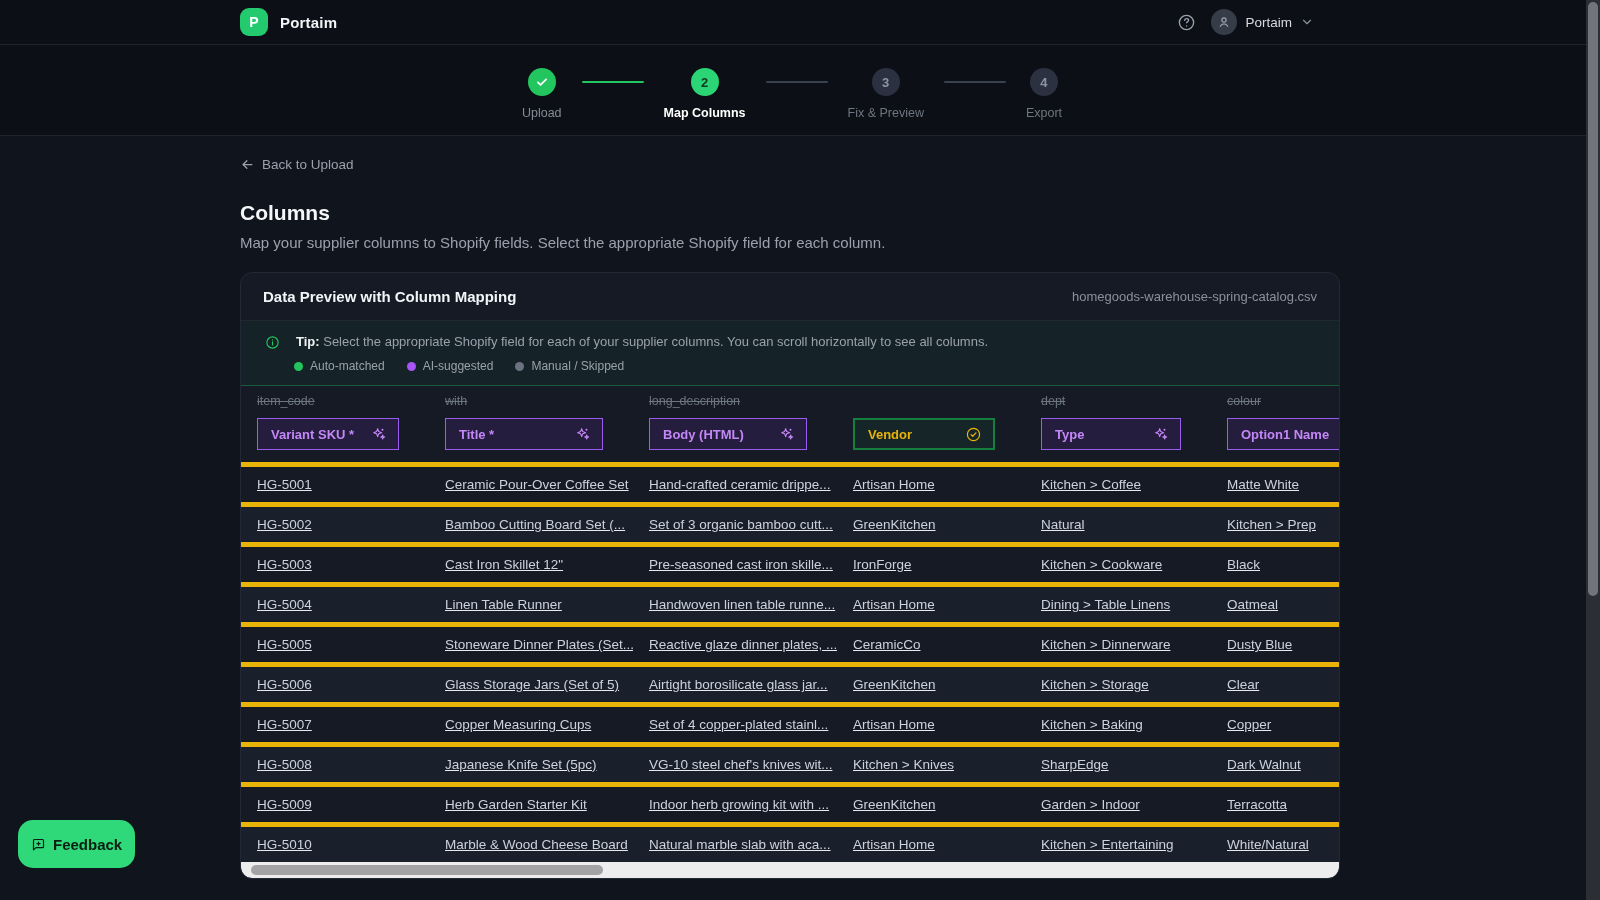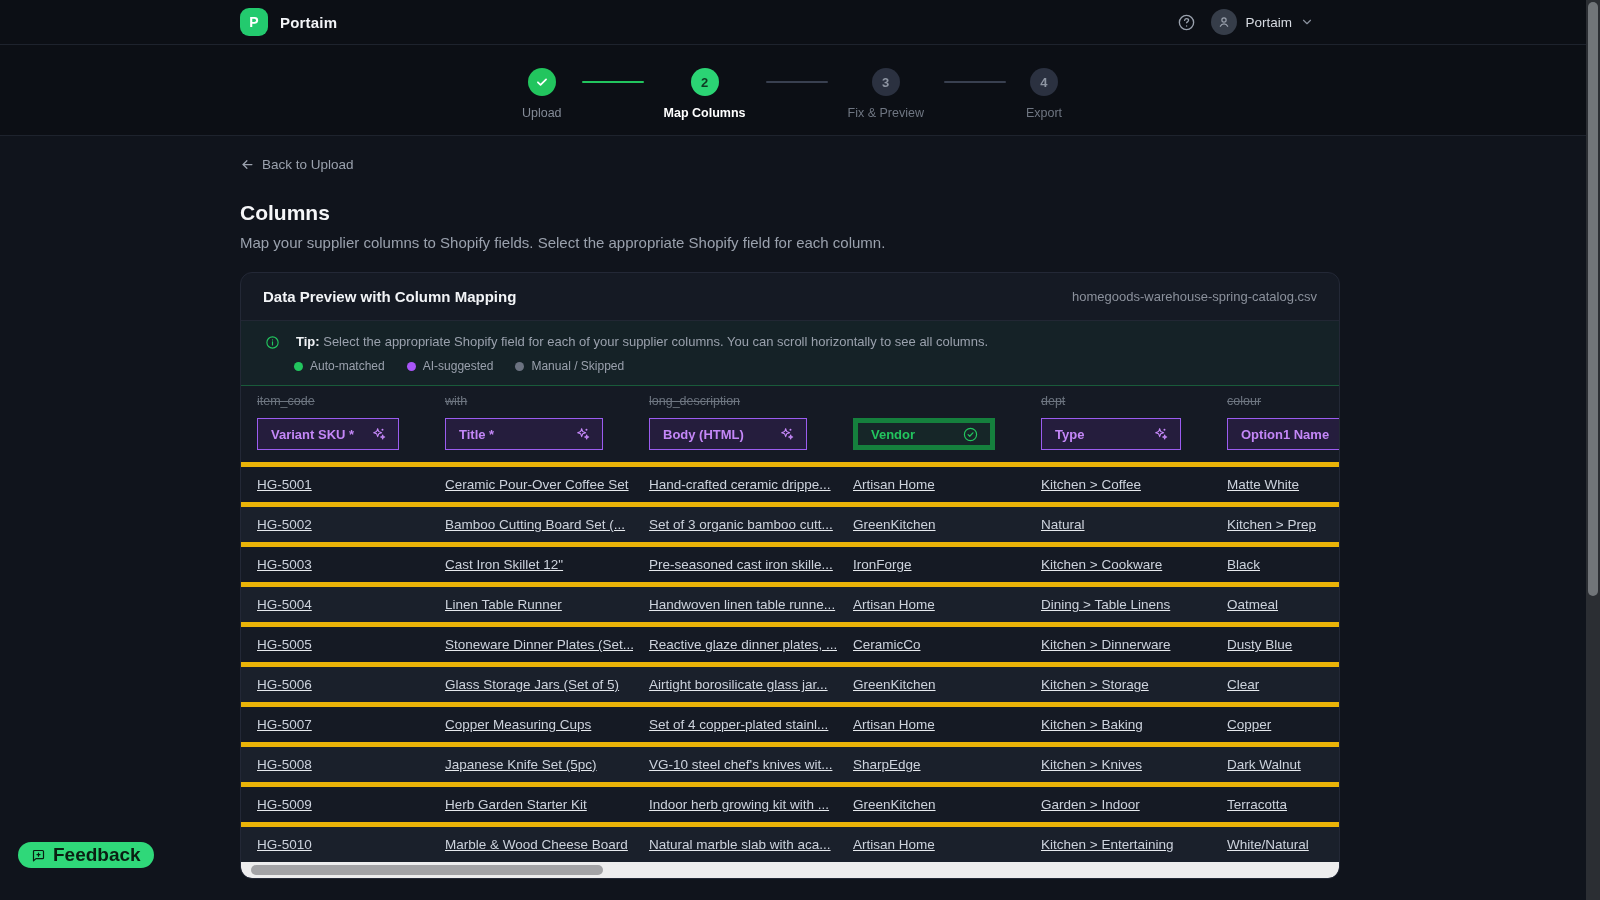--- a/index.html
+++ b/index.html
@@ -98,21 +98,21 @@
   .pill {
     margin-top:8px; height:32px; width:calc(100% - 30px); min-width:0;
     border-radius:0; display:flex; align-items:center; justify-content:space-between;
     padding:0 11px 0 13px; font-size:13px; font-weight:700; cursor:pointer;
     font-family:inherit; background:none; white-space:nowrap;
   }
   .pill.ai {
     border:1px solid #9b5cf0; background:rgba(147,51,234,0.13); color:#c487f8;
   }
   .pill.auto {
-    border:5px solid #15803d; background:rgba(34,197,94,0.08); color:#22c55e;
+    border:2px solid #15803d; background:rgba(34,197,94,0.08); color:#eab308;
   }
   .pill .pil-ic { flex:none; margin-left:8px; display:flex; }
   .col6 .pill { width:200px; }
 
   .trow { border-top:5px solid #eab308; height:40px;text-decoration:underline; }
   .trow:nth-child(even) { background:#1a202b; }
   .tcell {
     display:flex; align-items:center; padding-left:16px; font-size:13.5px;
     color:#ccd2dc; white-space:nowrap; overflow:hidden;
   }
@@ -130,23 +130,23 @@
   .v-scrollbar {
     position:fixed; top:0; right:0; width:14px; height:900px; background:#2b2e33; z-index:50;
   }
   .v-thumb {
     position:absolute; top:2px; left:2px; width:10px; height:594px;
     background:#717579; border-radius:5px; cursor:pointer;
   }
 
   
   .feedback-btn {
-    position:fixed; left:18px; bottom:32px; height:26px; padding:0 13px;
+    position:fixed; left:18px; bottom:32px; height:48px; padding:0 13px;
     background:#2fd879; border:none; border-radius:15px; display:flex;
-    align-items:center; gap:7px; color:#0a1f12; font-size:19px; font-weight:700;
+    align-items:center; gap:7px; color:#0a1f12; font-size:15px; font-weight:700;
     font-family:inherit; cursor:pointer; z-index:60;
   }
 </style>
 </head>
 <body>
 
 <header class="navbar">
   <div class="brand">
     <div class="logo-badge">
       <span>P</span>
@@ -389,22 +389,22 @@
             <div class="tcell">Copper Measuring Cups</div>
             <div class="tcell">Set of 4 copper-plated stainl...</div>
             <div class="tcell">Artisan Home</div>
             <div class="tcell">Kitchen &gt; Baking</div>
             <div class="tcell">Copper</div>
           </div>
           <div class="grid-row trow">
             <div class="tcell">HG-5008</div>
             <div class="tcell">Japanese Knife Set (5pc)</div>
             <div class="tcell">VG-10 steel chef's knives wit...</div>
+            <div class="tcell">Kitchen &gt; Knives</div>
             <div class="tcell">SharpEdge</div>
-            <div class="tcell">Kitchen &gt; Knives</div>
             <div class="tcell">Dark Walnut</div>
           </div>
           <div class="grid-row trow">
             <div class="tcell">HG-5009</div>
             <div class="tcell">Herb Garden Starter Kit</div>
             <div class="tcell">Indoor herb growing kit with ...</div>
             <div class="tcell">GreenKitchen</div>
             <div class="tcell">Garden &gt; Indoor</div>
             <div class="tcell">Terracotta</div>
           </div>

